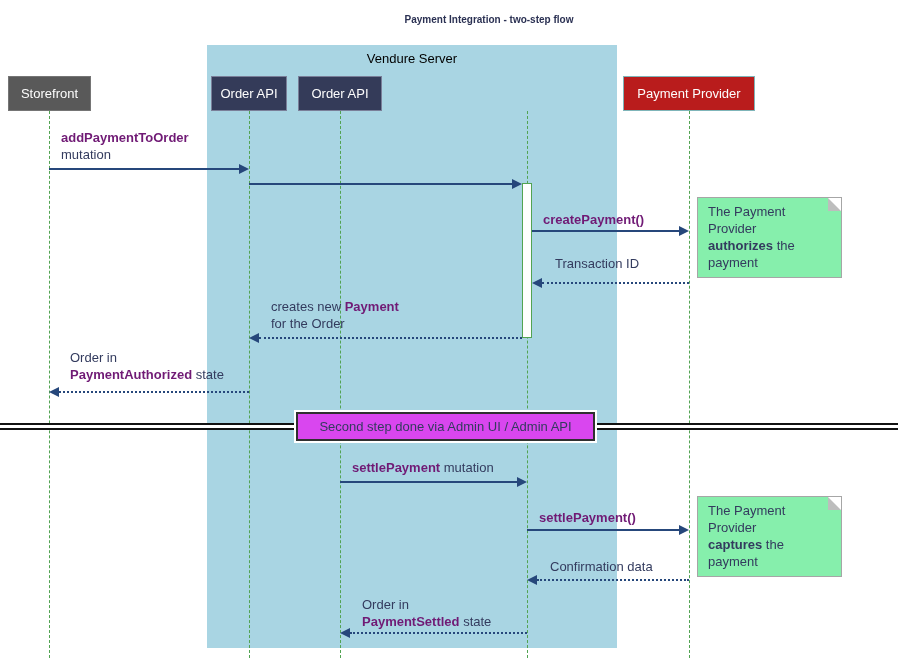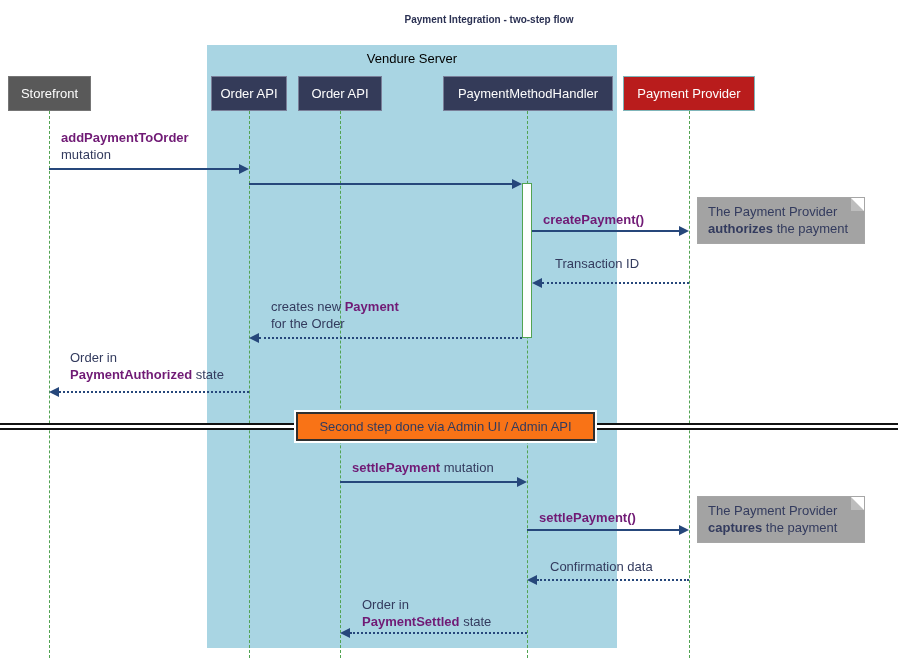--- a/index.html
+++ b/index.html
@@ -38,37 +38,37 @@
   }
   .msg-line { position:absolute; height:0; border-top:2px solid #26477B; z-index:3; }
   .msg-line.dotted { border-top-style:dotted; }
   .head { position:absolute; width:0; height:0; z-index:3;
           border-top:5px solid transparent; border-bottom:5px solid transparent; }
   .head-r { border-left:10px solid #26477B; }
   .head-l { border-right:10px solid #26477B; }
   .msg-label { position:absolute; line-height:17px; color:#333B5E; z-index:3; white-space:nowrap; }
   .msg-label b { color:#701a75; }
   .note {
-    position:absolute; left:697px; width:168px; background:#a3a3a3;
+    position:absolute; left:697px; width:145px; background:#86efac;
     border:1px solid #A6A6A6; padding:5px 4px 6px 10px; line-height:17px;
     z-index:3; color:#333B5E;
   }
   .note::before {
     content:""; position:absolute; top:0; right:0;
     border-style:solid; border-width:0 13px 13px 0;
     border-color:#ffffff #ffffff #BDBDBD #BDBDBD;
   }
   .divider-strip {
     position:absolute; left:0; top:423px; width:898px; height:7px;
     border-top:2px solid #121212; border-bottom:2px solid #121212;
     background:#ffffff; z-index:4;
   }
   .divider-box {
     position:absolute; left:296px; top:412px; width:299px; height:29px;
-    background:#f97316; border:2px solid #303030; box-shadow:0 0 0 2px #ffffff;
+    background:#d946ef; border:2px solid #303030; box-shadow:0 0 0 2px #ffffff;
     display:flex; align-items:center; justify-content:center;
     color:#333B5E; z-index:5;
   }
 </style>
 </head>
 <body>
 
 <div id="canvas">
 
   <div class="title">Payment Integration - two-step flow</div>
@@ -78,21 +78,20 @@
 
   <div class="lifeline" style="left:49px;"></div>
   <div class="lifeline" style="left:249px;"></div>
   <div class="lifeline" style="left:340px;"></div>
   <div class="lifeline" style="left:527px;"></div>
   <div class="lifeline" style="left:689px;"></div>
 
   <div class="participant p-gray" style="left:8px;   width:83px;">Storefront</div>
   <div class="participant p-dark" style="left:211px; width:76px;">Order API</div>
   <div class="participant p-dark" style="left:298px; width:84px;">Order API</div>
-  <div class="participant p-dark" style="left:443px; width:170px;">PaymentMethodHandler</div>
   <div class="participant p-teal" style="left:623px; width:132px;">Payment Provider</div>
 
   <div class="activation"></div>
 
   <div class="msg-label" style="left:61px; top:129px;">
     <b>addPaymentToOrder</b><br>
     <span>mutation</span>
   </div>
   <div class="msg-line" style="left:49px; top:168px; width:190px;"></div>
   <div class="head head-r" style="left:239px; top:164px;"></div>

